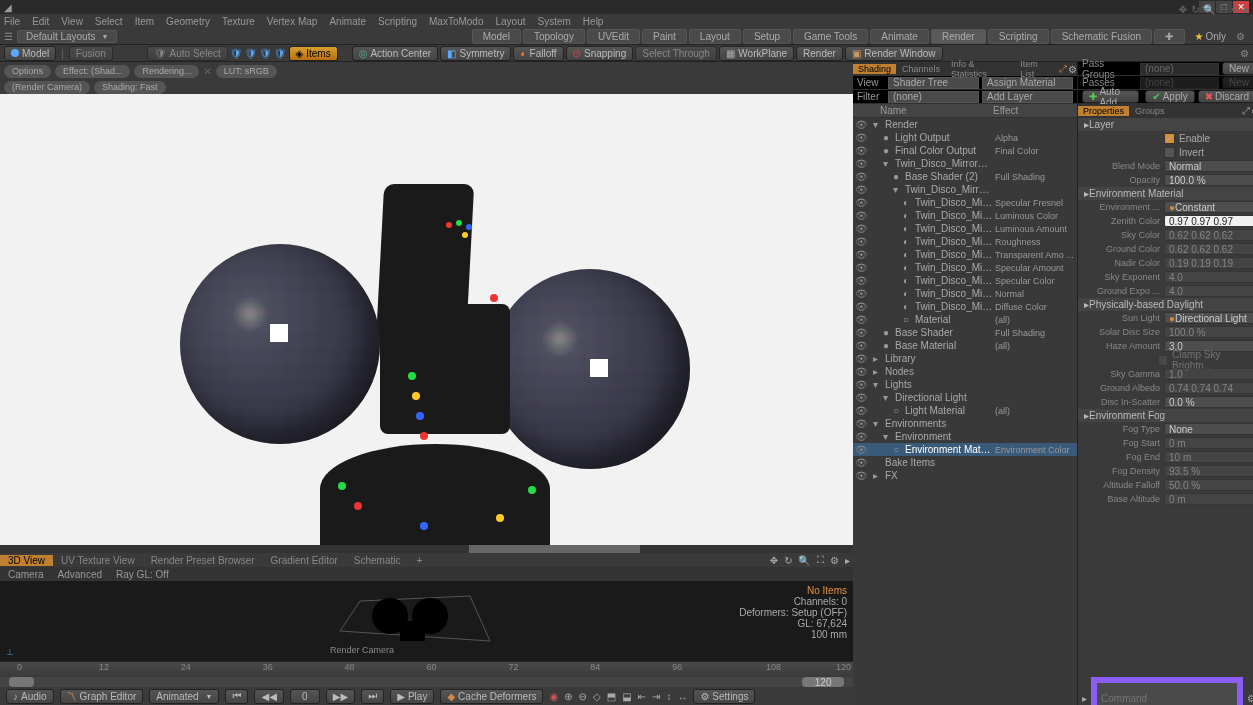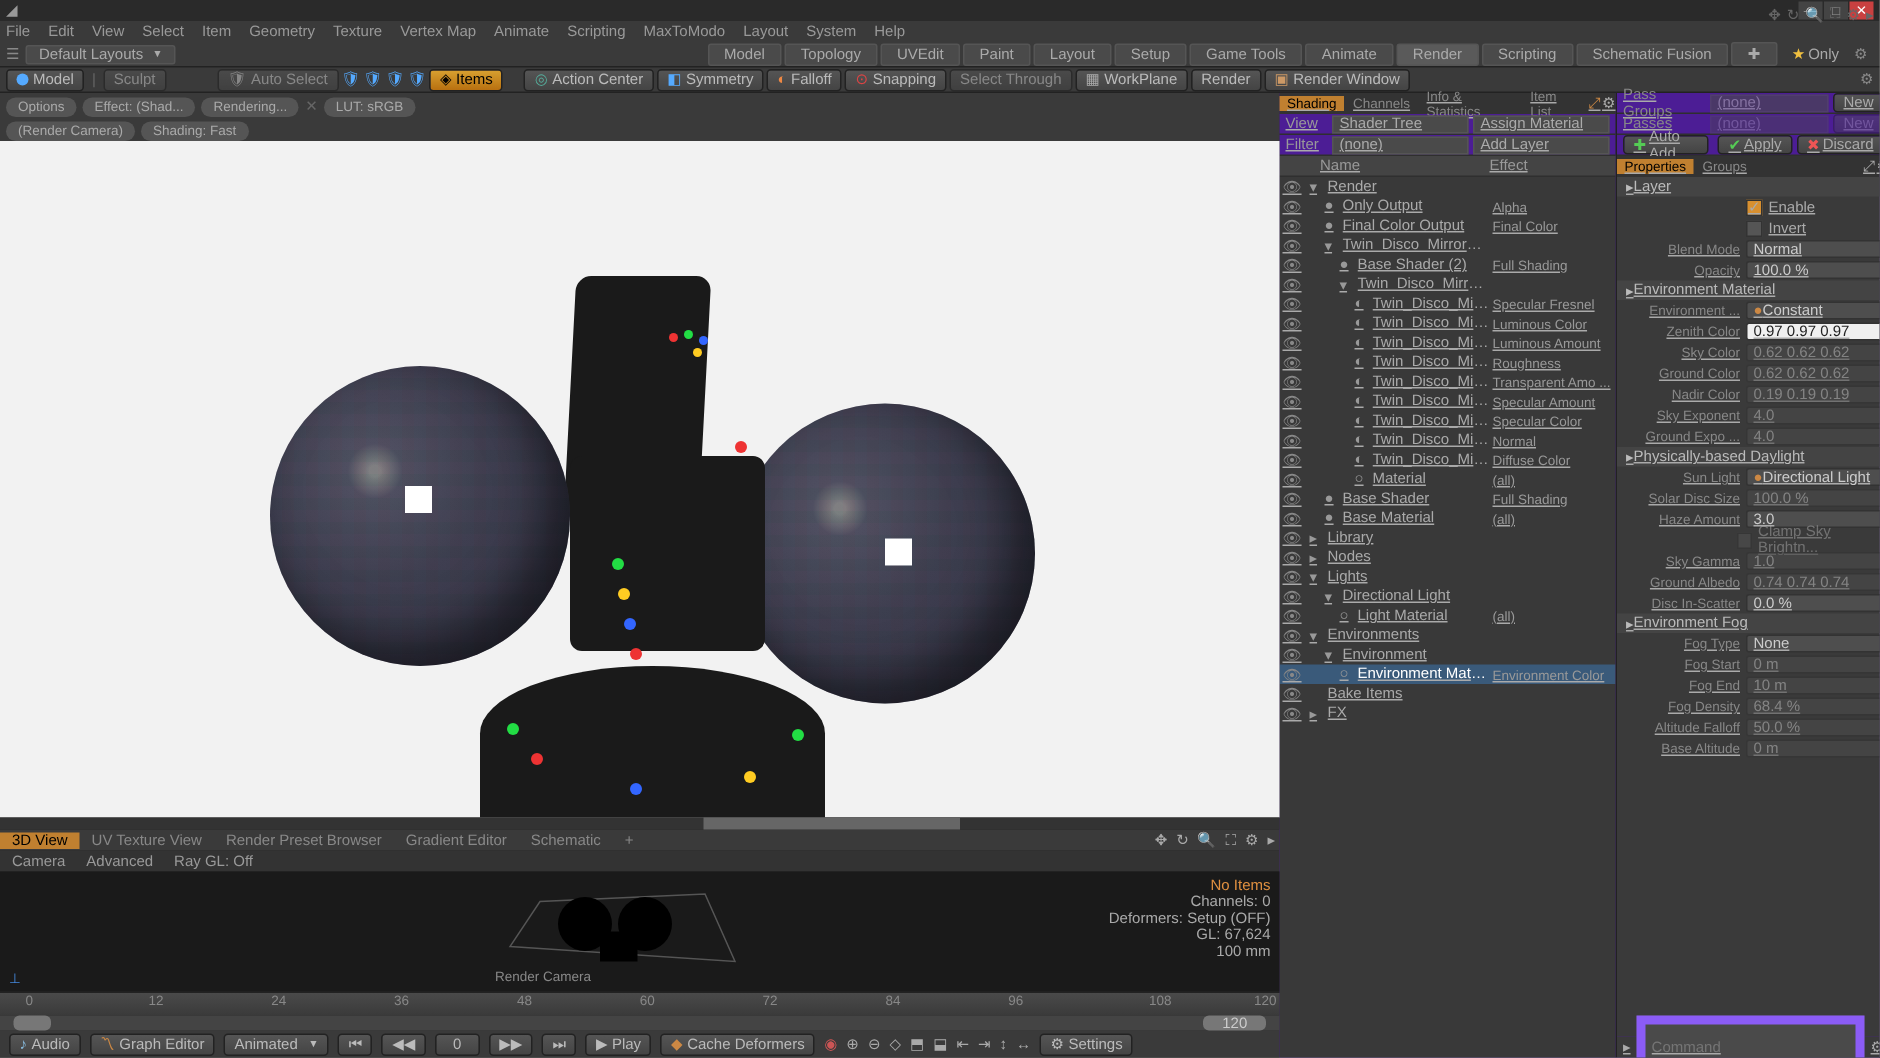--- a/index.html
+++ b/index.html
@@ -37,21 +37,21 @@
 .vp-tab { padding:0 8px; color:#888; }
 .vp-tab.active { background:#c08030; color:#000; }
 .vp-sub { height:14px; background:#333; display:flex; align-items:center; padding:0 8px; gap:14px; color:#999; }
 .lower-vp { height:80px; background:#1a1a1a; position:relative; }
 .lower-vp .info { position:absolute; right:6px; top:4px; text-align:right; color:#aaa; line-height:11px; }
 .lower-vp .info .orange { color:#e09040; }
 .thumb { position:absolute; left:330px; top:5px; width:170px; height:65px; }
 .timeline { height:16px; background:linear-gradient(#4a4a4a,#3a3a3a); display:flex; align-items:center; position:relative; border-top:1px solid #222; }
 .timeline .tick { position:absolute; top:0; font-size:9px; color:#888; }
 .play-bar { height:18px; background:#3a3a3a; display:flex; align-items:center; padding:0 6px; gap:6px; }
-.right-panel { width:400px; background:#4c1d95; display:flex;text-decoration:underline; }
+.right-panel { width:400px; background:#000000; display:flex; }
 .shader-col { width:225px; display:flex; flex-direction:column; border-right:1px solid #222; }
 .prop-col { flex:1; display:flex; flex-direction:column; }
 .panel-tabs { height:14px; display:flex; align-items:center; background:#333; gap:1px; }
 .ptab { padding:0 5px; color:#888; font-size:9px; }
 .ptab.active { background:#c08030; color:#000; }
 .row { height:14px; display:flex; align-items:center; padding:0 4px; gap:3px; border-bottom:1px solid #2f2f2f; }
 .row.header { background:#444; color:#999; }
 .row .lbl { color:#999; width:28px; }
 .row .val { flex:1; background:#4a4a4a; border:1px solid #555; padding:0 4px; height:12px; display:flex; align-items:center; }
 .tree { flex:1; overflow:auto; background:#393939; }
@@ -129,21 +129,21 @@
   </div>
 </div>
 
 <div class="tool-bar">
   <div class="tool-btn">
       <span class="dot" style="background:#5af"></span>
       <span>Model</span>
     </div>
   <span style="color:#666;margin:0 3px">|</span>
   <div class="tool-btn dim">
-      <span>Sculpt</span>
+      <span>Fusion</span>
     </div>
   <div style="width:30px"></div>
   <div class="tool-btn dim">
       <span>🛡</span>
       <span>Auto Select</span>
     </div>
   <span style="color:#5af">🛡</span>
   <span style="color:#5af">🛡</span>
   <span style="color:#5af">🛡</span>
   <span style="color:#5af">🛡</span>
@@ -384,21 +384,21 @@
             <span class="eye">👁</span>
             <span class="ind" style="width:4px"></span>
             <span style="width:10px;color:#999">▾</span>
             <span class="name">Render</span>
             <span class="effect"></span>
           </div>
           <div class="tree-row">
             <span class="eye">👁</span>
             <span class="ind" style="width:14px"></span>
             <span style="width:10px;color:#999">●</span>
-            <span class="name">Only Output</span>
+            <span class="name">Light Output</span>
             <span class="effect">Alpha</span>
           </div>
           <div class="tree-row">
             <span class="eye">👁</span>
             <span class="ind" style="width:14px"></span>
             <span style="width:10px;color:#999">●</span>
             <span class="name">Final Color Output</span>
             <span class="effect">Final Color</span>
           </div>
           <div class="tree-row">
@@ -747,21 +747,21 @@
           </div>
         <div class="prop-row">
             <div class="plbl">Fog End</div>
             <div class="pval dim">
               <span>10 m</span>
             </div>
           </div>
         <div class="prop-row">
             <div class="plbl">Fog Density</div>
             <div class="pval dim">
-              <span>68.4 %</span>
+              <span>93.5 %</span>
             </div>
           </div>
         <div class="prop-row">
             <div class="plbl">Altitude Falloff</div>
             <div class="pval dim">
               <span>50.0 %</span>
             </div>
           </div>
         <div class="prop-row">
             <div class="plbl">Base Altitude</div>

